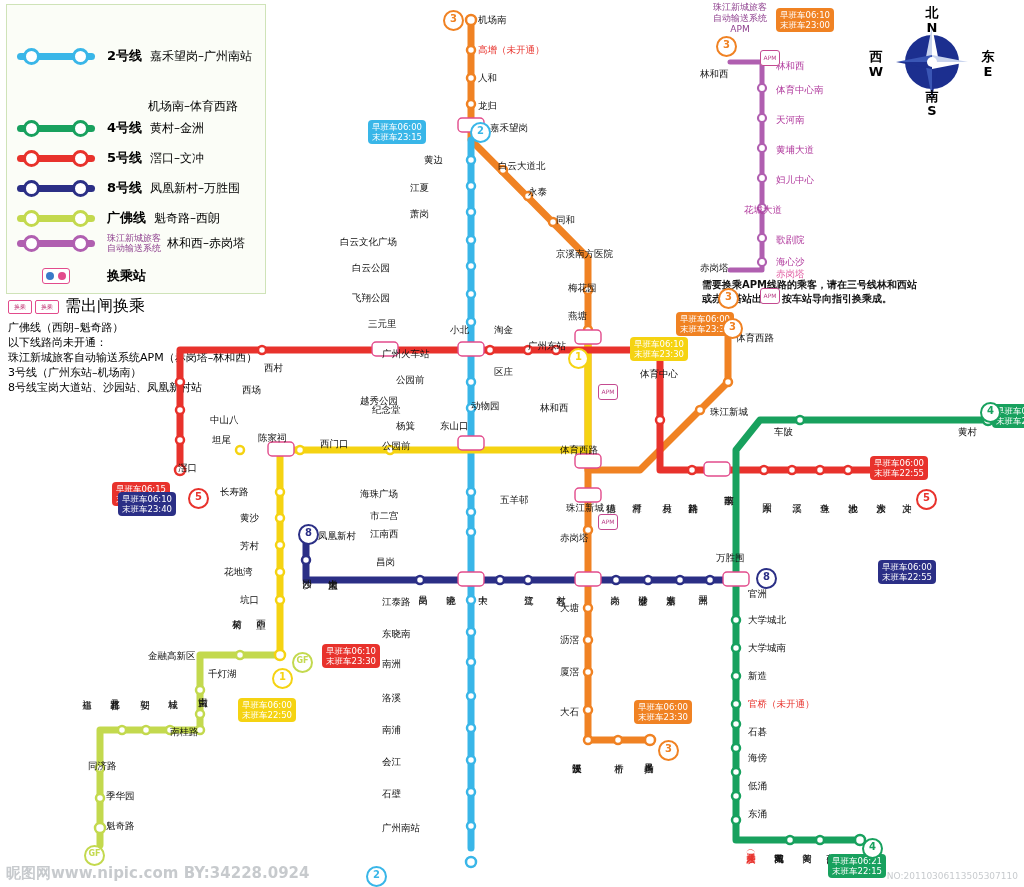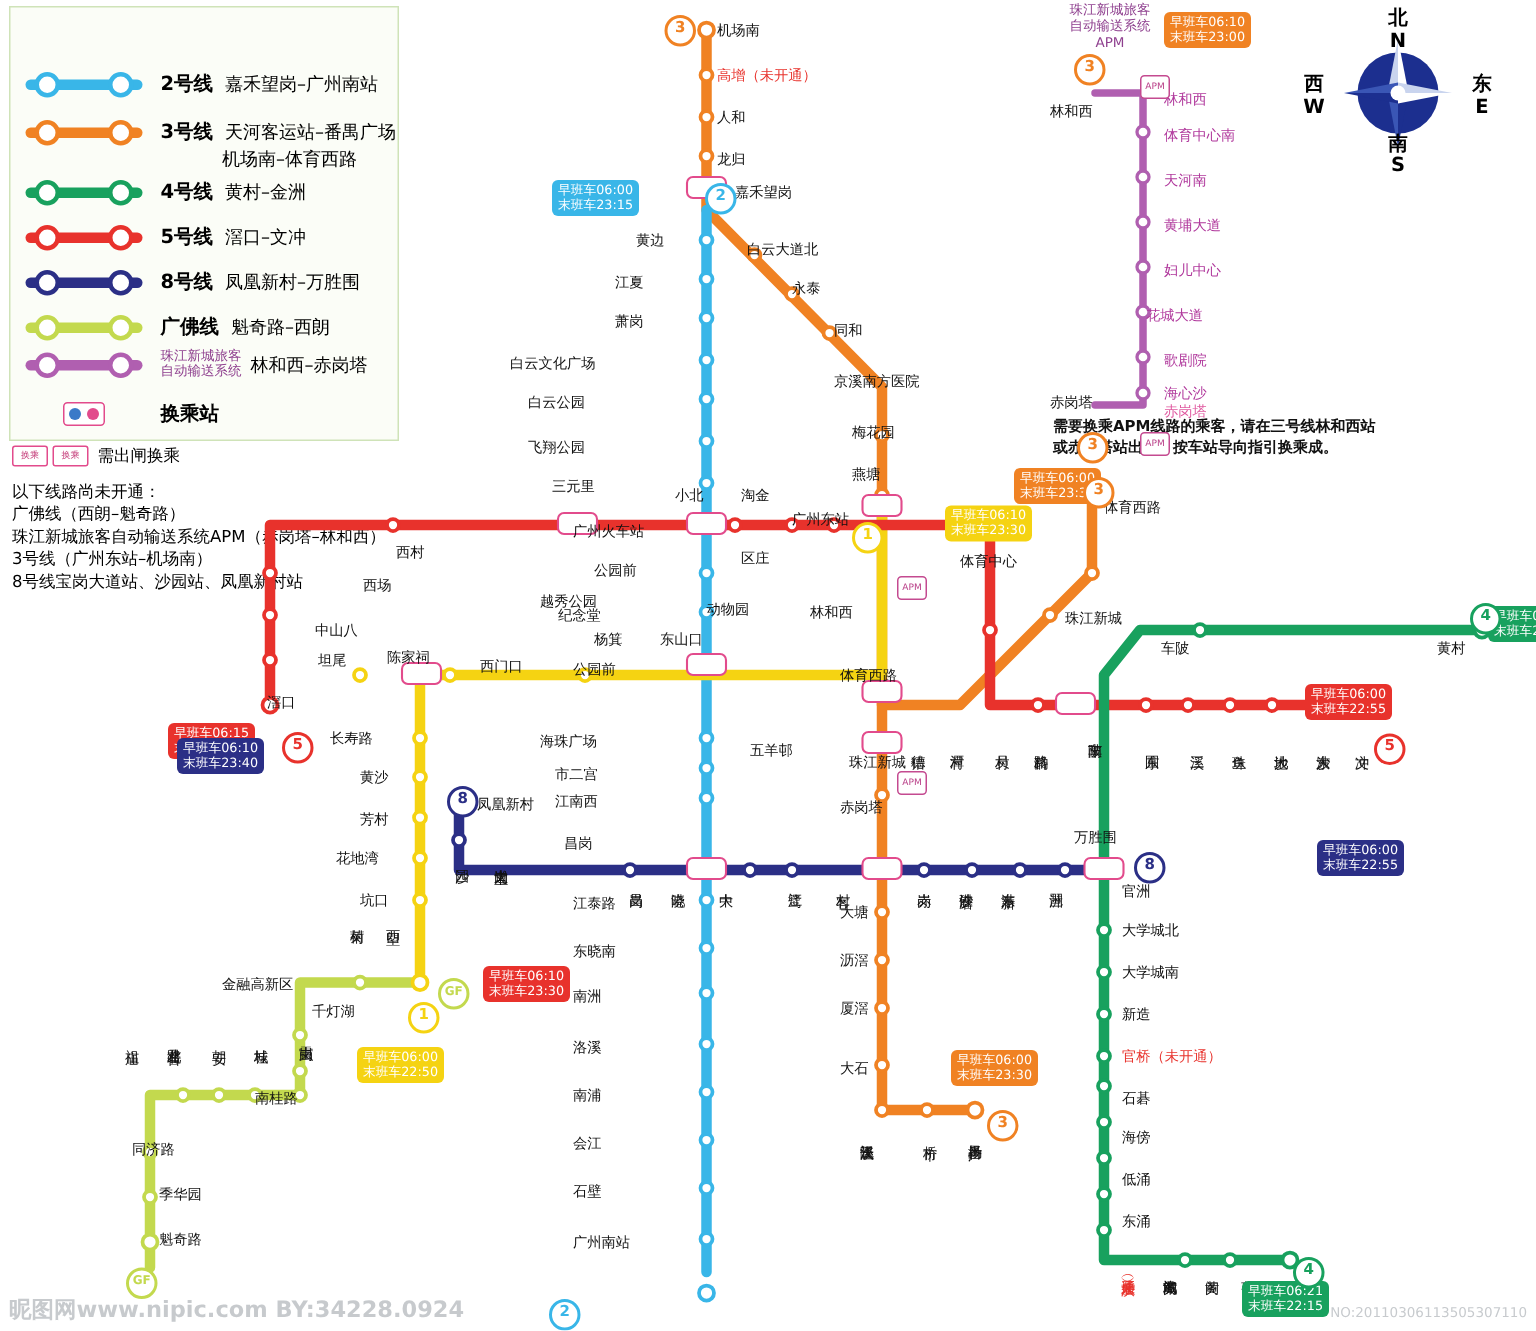--- a/index.html
+++ b/index.html
@@ -62,28 +62,20 @@
 
   <div class="leg-row" style="top:42px">
     <span class="leg-bar" style="background:#39b6e8">
       <span class="leg-dot l" style="border-color:#39b6e8"></span>
       <span class="leg-dot r" style="border-color:#39b6e8"></span>
     </span>
     <span class="leg-name">2号线</span>
     <span class="leg-desc">嘉禾望岗–广州南站</span>
   </div>
 
-  <div class="leg-row" style="top:74px">
-    <span class="leg-bar" style="background:#f08223">
-      <span class="leg-dot l" style="border-color:#f08223"></span>
-      <span class="leg-dot r" style="border-color:#f08223"></span>
-    </span>
-    <span class="leg-name">3号线</span>
-    <span class="leg-desc">天河客运站–番禺广场</span>
-  </div>
   <div class="leg-desc" style="position:absolute;left:133px;top:93px">机场南–体育西路</div>
 
   <div class="leg-row" style="top:114px">
     <span class="leg-bar" style="background:#18a15e">
       <span class="leg-dot l" style="border-color:#18a15e"></span>
       <span class="leg-dot r" style="border-color:#18a15e"></span>
     </span>
     <span class="leg-name">4号线</span>
     <span class="leg-desc">黄村–金洲</span>
   </div>
@@ -129,26 +121,26 @@
     <span style="width:78px;display:flex;justify-content:center">
         <span class="transfer-ico"></span>
       </span>
     <span class="leg-name">换乘站</span>
   </div>
 </div>
 
 <div class="abs" style="left:8px;top:296px;display:flex;align-items:center">
   <span class="exit-ico">换乘</span>
   <span class="exit-ico">换乘</span>
-  <span style="font-size:11px;margin-left:3px">需出闸换乘</span>
+  <span style="font-size:16px;margin-left:3px">需出闸换乘</span>
 </div>
 
 <div class="abs" style="left:8px;top:320px;width:250px">
+  <div style="font-size:11px;line-height:15px">广佛线（西朗–魁奇路）</div>
   <div style="font-size:11px;line-height:15px">以下线路尚未开通：</div>
-  <div style="font-size:11px;line-height:15px">广佛线（西朗–魁奇路）</div>
   <div style="font-size:11px;line-height:15px">珠江新城旅客自动输送系统APM（赤岗塔–林和西）</div>
   <div style="font-size:11px;line-height:15px">3号线（广州东站–机场南）</div>
   <div style="font-size:11px;line-height:15px">8号线宝岗大道站、沙园站、凤凰新村站</div>
 </div>
 
 <div class="abs" id="compass">
   <svg width="140" height="104" viewBox="0 0 140 104">
     <circle cx="70" cy="52" r="27" fill="#1c2f8f"></circle>
     <polygon points="70,16 77,52 70,52" fill="#ffffff"></polygon>
     <polygon points="70,16 63,52 70,52" fill="#c9d4ee"></polygon>
@@ -480,21 +472,21 @@
 <div class="stn" style="left:88px;top:760px">同济路</div>
 <div class="stn" style="left:106px;top:790px">季华园</div>
 <div class="stn" style="left:106px;top:820px">魁奇路</div>
 
 <div class="stn" style="left:700px;top:68px">林和西</div>
 <div class="stn" style="left:776px;top:60px;color:#b0389c">林和西</div>
 <div class="stn" style="left:776px;top:84px;color:#b0389c">体育中心南</div>
 <div class="stn" style="left:776px;top:114px;color:#b0389c">天河南</div>
 <div class="stn" style="left:776px;top:144px;color:#b0389c">黄埔大道</div>
 <div class="stn" style="left:776px;top:174px;color:#b0389c">妇儿中心</div>
-<div class="stn" style="left:764px;top:204px;color:#b0389c">花城大道</div>
+<div class="stn" style="left:744px;top:204px;color:#b0389c">花城大道</div>
 <div class="stn" style="left:776px;top:234px;color:#b0389c">歌剧院</div>
 <div class="stn" style="left:776px;top:256px;color:#b0389c">海心沙</div>
 <div class="stn" style="left:776px;top:268px;color:#e05aa0">赤岗塔</div>
 <div class="stn" style="left:700px;top:262px">赤岗塔</div>
 
 <div class="apmico" style="left:760px;top:50px">APM</div>
 <div class="apmico" style="left:760px;top:288px">APM</div>
 <div class="apmico" style="left:598px;top:384px">APM</div>
 <div class="apmico" style="left:598px;top:514px">APM</div>
 

